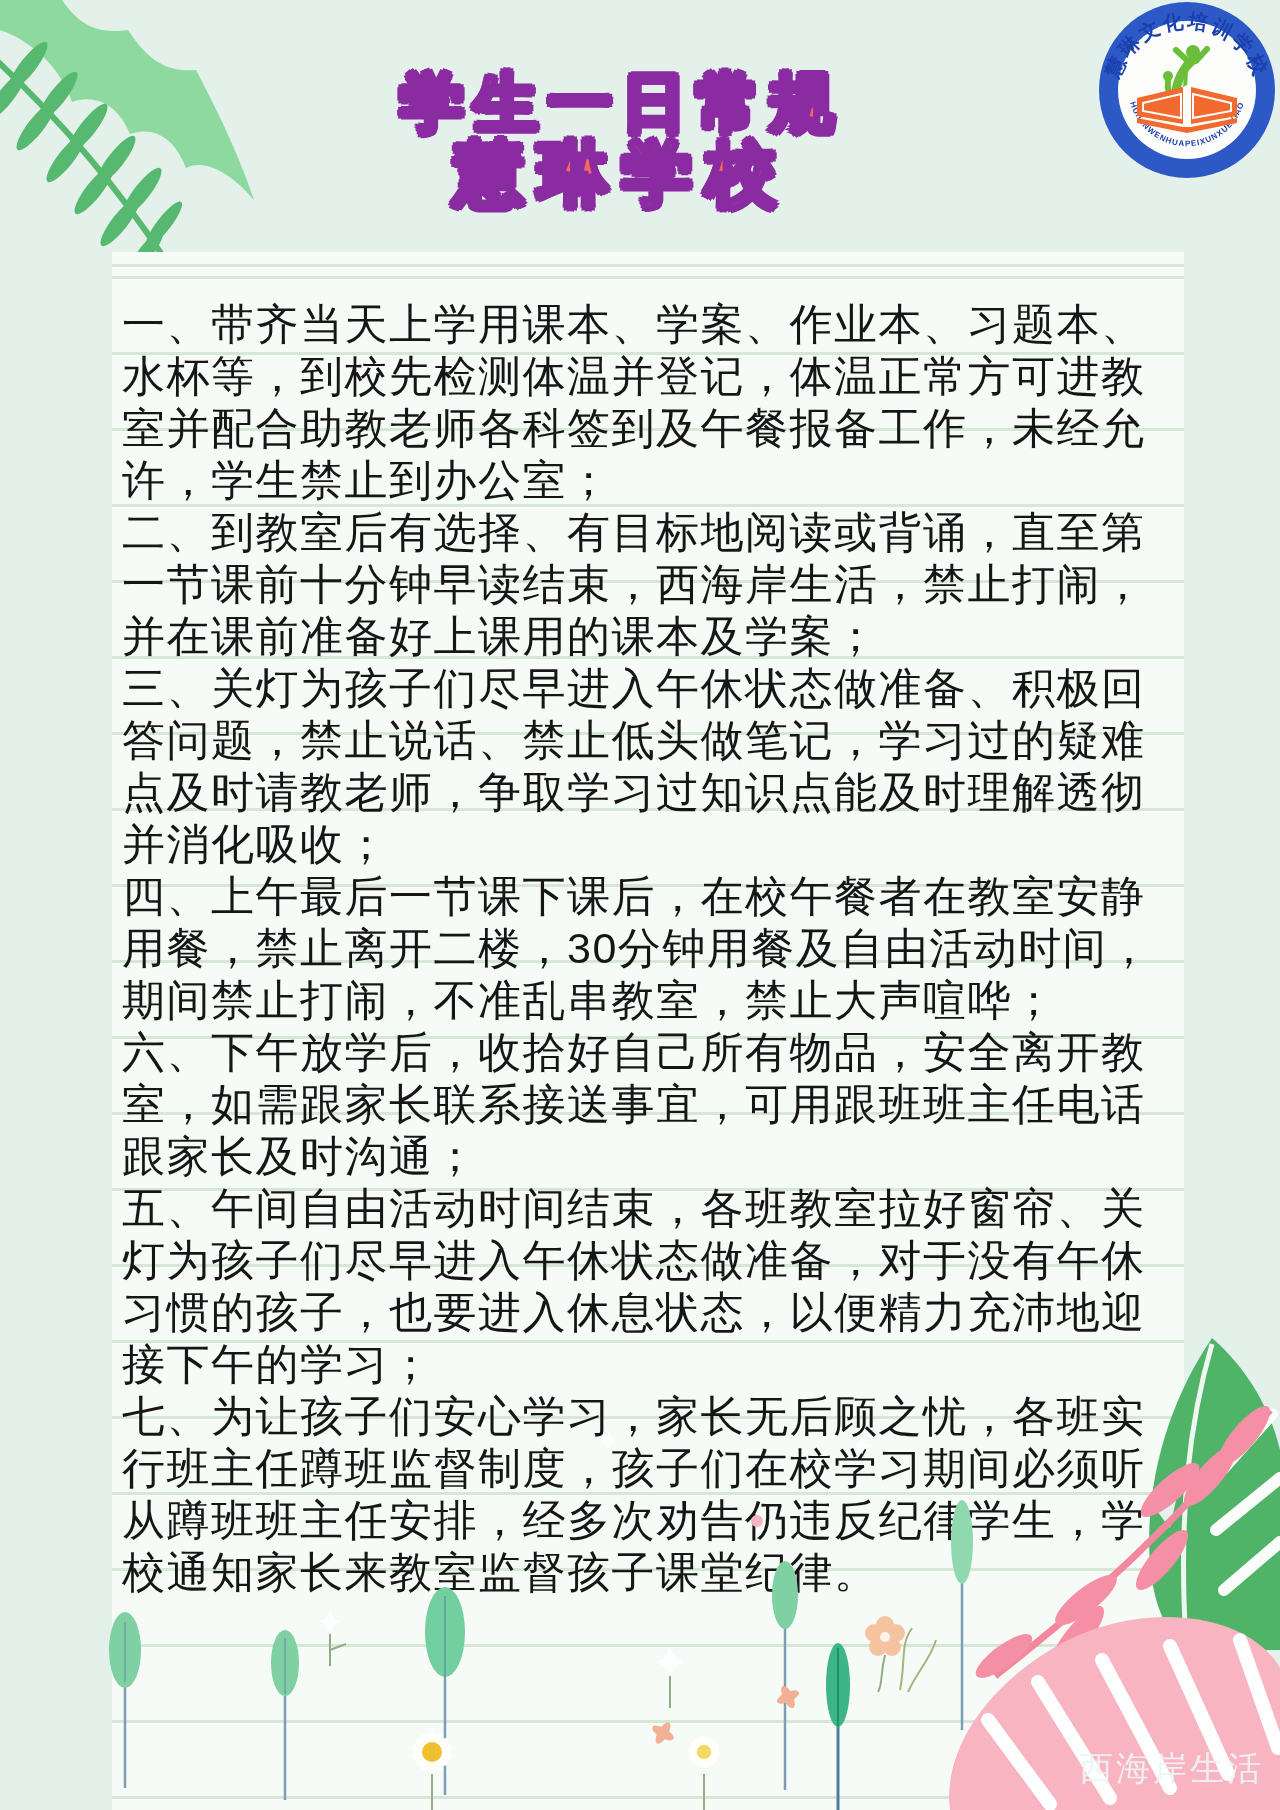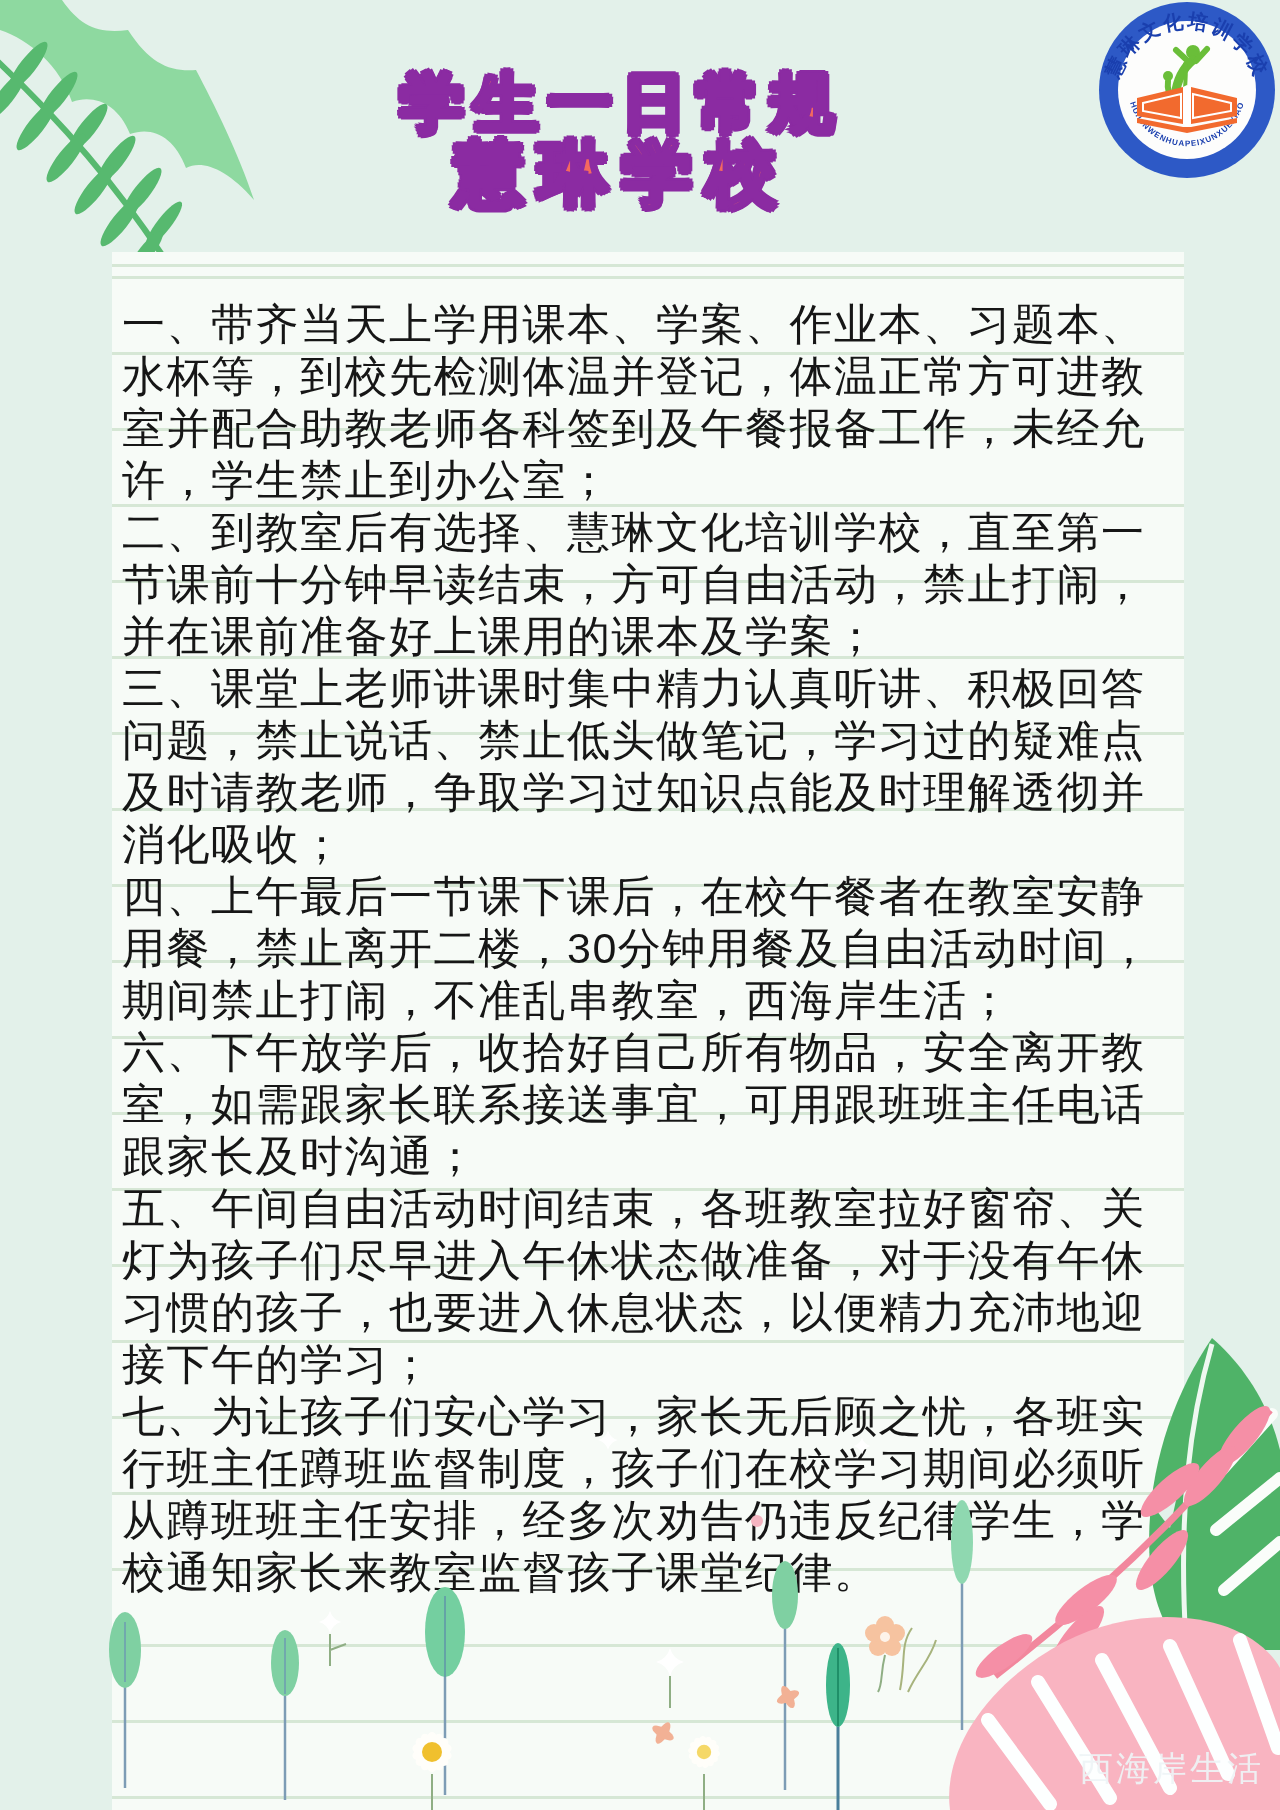--- a/index.html
+++ b/index.html
@@ -119,23 +119,23 @@
     </g>
   </svg>
 
   <div class="title-wrap">
     <div class="title-line title-line2">学生一日常规</div>
     <div class="title-line title-line1">慧琳学校</div>
   </div>
 
   <div class="panel">
     <p>一、带齐当天上学用课本、学案、作业本、习题本、水杯等，到校先检测体温并登记，体温正常方可进教室并配合助教老师各科签到及午餐报备工作，未经允许，学生禁止到办公室；</p>
-    <p>二、到教室后有选择、慧琳文化培训学校，直至第一节课前十分钟早读结束，方可自由活动，禁止打闹，并在课前准备好上课用的课本及学案；</p>
-    <p>三、课堂上老师讲课时集中精力认真听讲、积极回答问题，禁止说话、禁止低头做笔记，学习过的疑难点及时请教老师，争取学习过知识点能及时理解透彻并消化吸收；</p>
-    <p>四、上午最后一节课下课后，在校午餐者在教室安静用餐，禁止离开二楼，30分钟用餐及自由活动时间，期间禁止打闹，不准乱串教室，西海岸生活；</p>
+    <p>二、到教室后有选择、有目标地阅读或背诵，直至第一节课前十分钟早读结束，西海岸生活，禁止打闹，并在课前准备好上课用的课本及学案；</p>
+    <p>三、关灯为孩子们尽早进入午休状态做准备、积极回答问题，禁止说话、禁止低头做笔记，学习过的疑难点及时请教老师，争取学习过知识点能及时理解透彻并消化吸收；</p>
+    <p>四、上午最后一节课下课后，在校午餐者在教室安静用餐，禁止离开二楼，30分钟用餐及自由活动时间，期间禁止打闹，不准乱串教室，禁止大声喧哗；</p>
     <p>六、下午放学后，收拾好自己所有物品，安全离开教室，如需跟家长联系接送事宜，可用跟班班主任电话跟家长及时沟通；</p>
     <p>五、午间自由活动时间结束，各班教室拉好窗帘、关灯为孩子们尽早进入午休状态做准备，对于没有午休习惯的孩子，也要进入休息状态，以便精力充沛地迎接下午的学习；</p>
     <p>七、为让孩子们安心学习，家长无后顾之忧，各班实行班主任蹲班监督制度，孩子们在校学习期间必须听从蹲班班主任安排，经多次劝告仍违反纪律学生，学校通知家长来教室监督孩子课堂纪律。</p>
   </div>
 
   <svg class="deco" style="left:80px;top:1560px;z-index:5" width="420" height="250" viewBox="0 0 420 250">
     <g stroke="#7d9cb5" stroke-width="2.5">
       <line x1="45" y1="120" x2="45" y2="228"></line>
       <line x1="205" y1="132" x2="205" y2="240"></line>
       <line x1="365" y1="115" x2="365" y2="235"></line>

